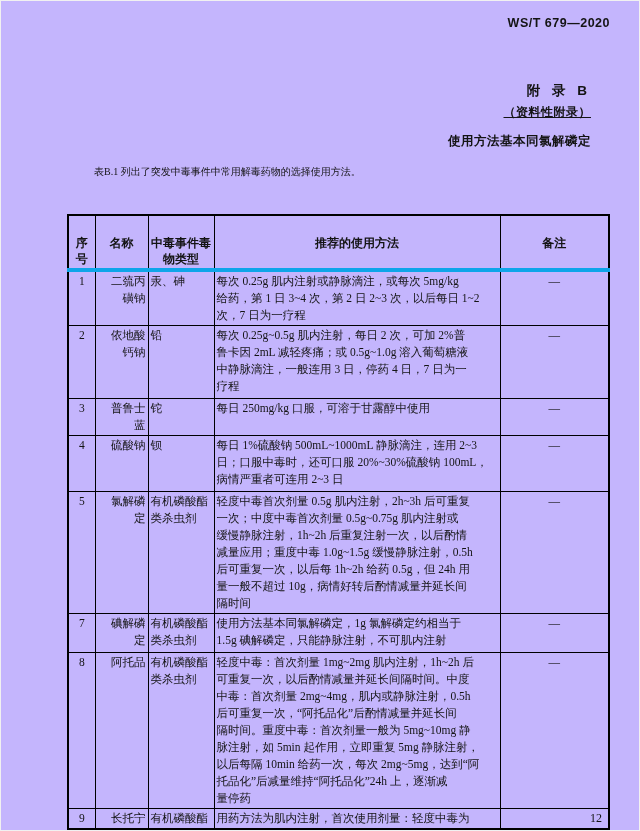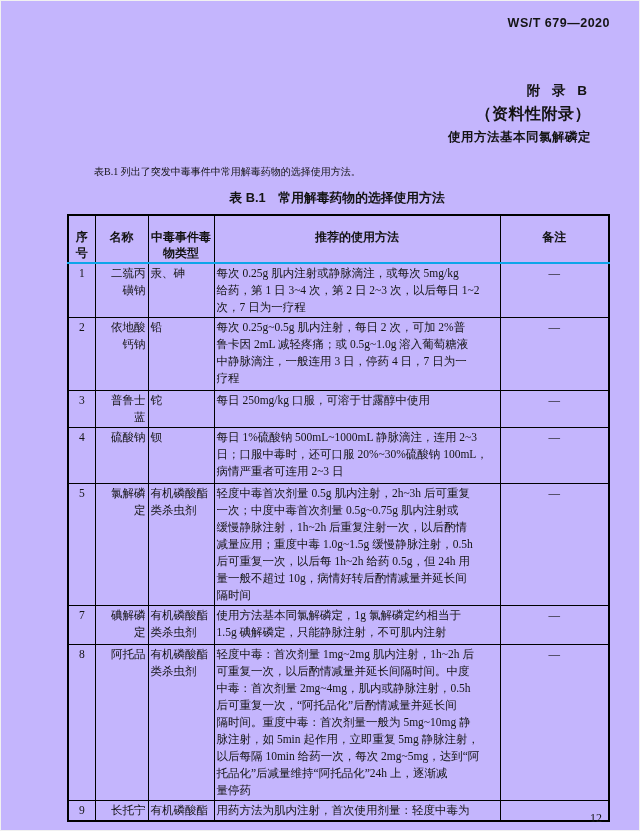--- a/index.html
+++ b/index.html
@@ -12,21 +12,21 @@
   .docnum{
     position:absolute;top:16px;right:30px;
     font-family:"Liberation Sans",sans-serif;font-weight:700;
     font-size:12.5px;letter-spacing:.5px;
   }
   .titleblock{
     position:absolute;top:82px;left:51px;width:540px;text-align:right;
     font-family:"Liberation Sans",sans-serif;font-weight:700;
   }
   .t1{font-size:13.5px;letter-spacing:4px;margin-bottom:4px;}
-  .t2{font-size:16px;margin-bottom:4px;letter-spacing:.5px;}
+  .t2{font-size:12px;margin-bottom:12px;letter-spacing:.5px;text-decoration:underline;}
   .t3{font-size:12.5px;letter-spacing:.5px;}
   .intro{
     position:absolute;top:153px;left:67px;width:540px;box-sizing:border-box;
     padding-left:27px;font-size:10px;line-height:17px;
   }
   .caption{
     position:absolute;top:190px;left:67px;width:540px;text-align:center;
     font-family:"Liberation Sans",sans-serif;font-weight:700;font-size:12.8px;
   }
   table.tbl{
@@ -34,21 +34,21 @@
     border-collapse:collapse;table-layout:fixed;
     border:2px solid #000;
   }
   .tbl th,.tbl td{
     border:1px solid #000;vertical-align:top;white-space:pre-line;
     padding:1px 2px;font-size:11.5px;line-height:17px;overflow:hidden;
   }
   .tbl thead th{
     font-family:"Liberation Sans",sans-serif;font-weight:700;
     font-size:12px;line-height:16px;text-align:center;
-    padding-top:13px;border-bottom:2px solid #0ea5e9;
+    padding-top:19px;border-bottom:4px solid #0ea5e9;
   }
   .c-no{text-align:center;}
   .c-name{text-align:right;padding:1px 2px;}
   .c-poison{padding-left:4px;padding-right:2px;font-size:11.2px;}
   .c-usage{padding:1px 5px;}
   .c-note{text-align:center;vertical-align:middle;font-size:12px;}
   tr.hr{height:38px;}
   tr.r1{height:52px;}
   tr.r2{height:73px;}
   tr.r3{height:36px;}
@@ -67,21 +67,20 @@
   <div class="docnum">WS/T 679—2020</div>
 
   <div class="titleblock">
     <div class="t1">附 录 B</div>
     <div class="t2">（资料性附录）</div>
     <div class="t3">使用方法基本同氯解磷定</div>
   </div>
 
   <p class="intro">表B.1 列出了突发中毒事件中常用解毒药物的选择使用方法。</p>
 
-  <div class="caption">表 B.1　常用解毒药物的选择使用方法</div>
 
   <table class="tbl">
     <colgroup>
       <col style="width:27px">
         <col style="width:53px">
         <col style="width:66px">
         <col style="width:286px">
         <col style="width:109px">
     </colgroup>
     <thead>

